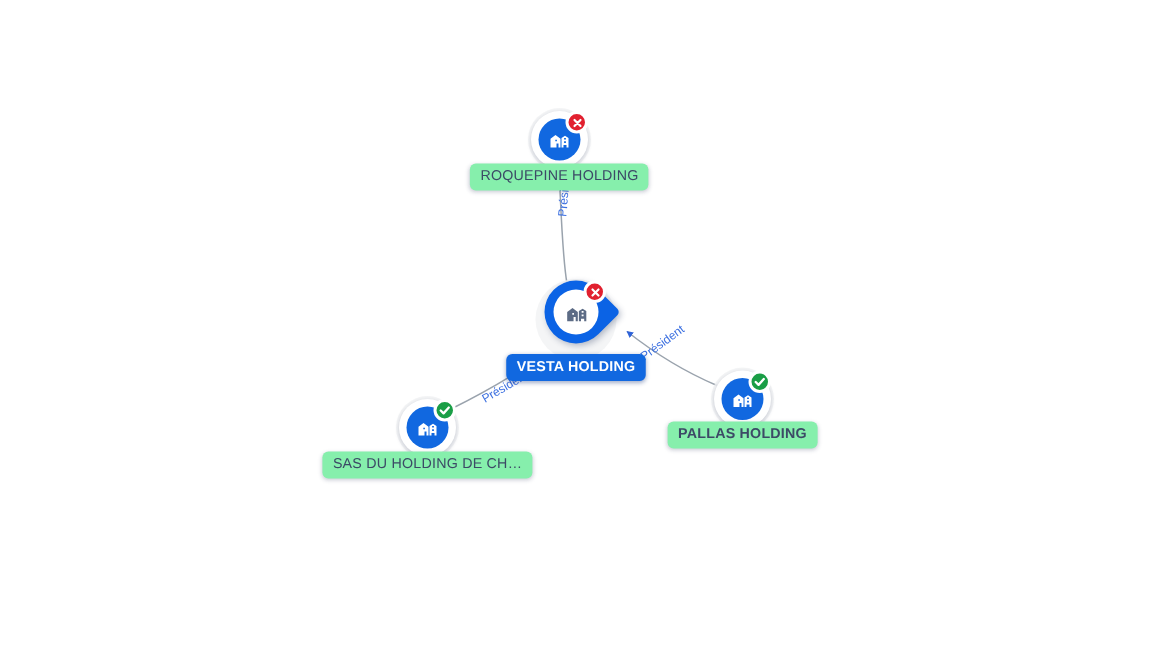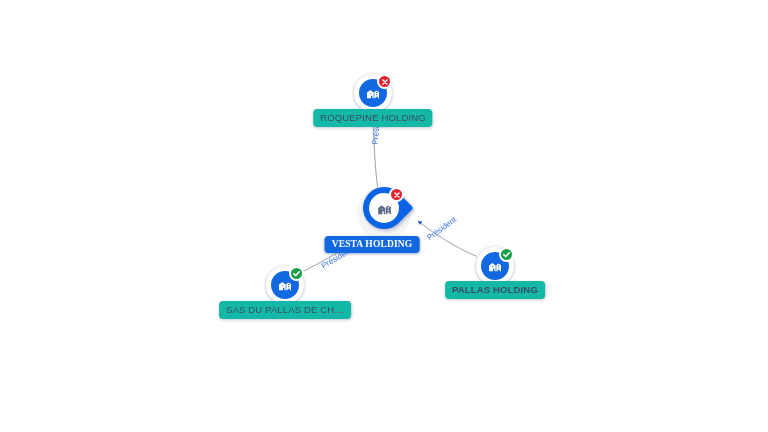--- a/index.html
+++ b/index.html
@@ -109,21 +109,21 @@
 
   
   .label {
     position: absolute;
     transform: translateX(-50%);
     white-space: nowrap;
     font-size: 9.5px;
     letter-spacing: .15px;
     padding: 3px 7px 4px 7px;
     border-radius: 4px;
-    background: #14b8a6;
+    background: #86efac;
     color: #3c4a66;
     box-shadow: 0 1px 3px rgba(30,40,80,.25);
   }
   .label.focus {
     background: #1168e0;
     color: #ffffff;
     font-weight: bold;
     box-shadow: 0 1px 3px rgba(20,50,120,.4);
   }
 
@@ -185,37 +185,37 @@
               <path fill="#5c6b85" d="M3 20V11.2l5-3.6 5 3.6V20h-2v-4H9v4H3zm4.8-6.2h1.6v-1.6H7.8v1.6zM14 20V10.4l3.5-2.2L21 10.4V20h-2v-2.4h-3V20h-1zm2.6-4.6h1.8v-1.7h-1.8v1.7zm0-3.3h1.8v-1.7h-1.8v1.7z"></path>
             </svg>
           </div>
           <div class="badge err" style="left: 26px; top: 0px;">
             <svg width="8" height="8" viewBox="0 0 10 10">
               <path stroke="#fff" stroke-width="1.8" stroke-linecap="round" d="M2.5 2.5 L7.5 7.5 M7.5 2.5 L2.5 7.5"></path>
             </svg>
           </div>
         </div>
       </div>
-      <div class="label focus" style="left: 372px; top: 236px; font-family: Liberation Serif, serif;">VESTA HOLDING</div>
+      <div class="label focus" style="left: 384px; top: 236px;">VESTA HOLDING</div>
       <div class="node" style="left: 285px; top: 285px;">
         <div class="halo s"></div>
         <div class="disc-wrap">
           <div class="disc">
             <svg width="16" height="16" viewBox="0 0 24 24">
               <path fill="#ffffff" d="M3 20V11.2l5-3.6 5 3.6V20h-2v-4H9v4H3zm4.8-6.2h1.6v-1.6H7.8v1.6zM14 20V10.4l3.5-2.2L21 10.4V20h-2v-2.4h-3V20h-1zm2.6-4.6h1.8v-1.7h-1.8v1.7zm0-3.3h1.8v-1.7h-1.8v1.7z"></path>
             </svg>
           </div>
           <div class="badge ok" style="left: 23px; top: 0px;">
             <svg width="9" height="9" viewBox="0 0 10 10">
               <path stroke="#fff" stroke-width="1.7" fill="none" stroke-linecap="round" stroke-linejoin="round" d="M2 5.2 L4.1 7.3 L8 3"></path>
             </svg>
           </div>
         </div>
       </div>
-      <div class="label" style="left: 285px; top: 301px;">SAS DU PALLAS DE CH…</div>
+      <div class="label" style="left: 285px; top: 301px;">SAS DU HOLDING DE CH…</div>
       <div class="node" style="left: 495px; top: 266px;">
         <div class="halo s"></div>
         <div class="disc-wrap">
           <div class="disc">
             <svg width="16" height="16" viewBox="0 0 24 24">
               <path fill="#ffffff" d="M3 20V11.2l5-3.6 5 3.6V20h-2v-4H9v4H3zm4.8-6.2h1.6v-1.6H7.8v1.6zM14 20V10.4l3.5-2.2L21 10.4V20h-2v-2.4h-3V20h-1zm2.6-4.6h1.8v-1.7h-1.8v1.7zm0-3.3h1.8v-1.7h-1.8v1.7z"></path>
             </svg>
           </div>
           <div class="badge ok" style="left: 23px; top: 0px;">
             <svg width="9" height="9" viewBox="0 0 10 10">

